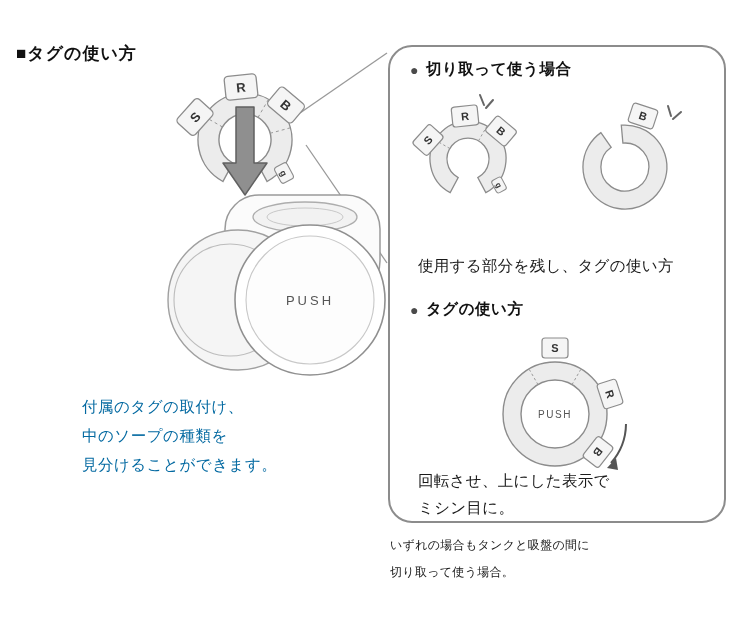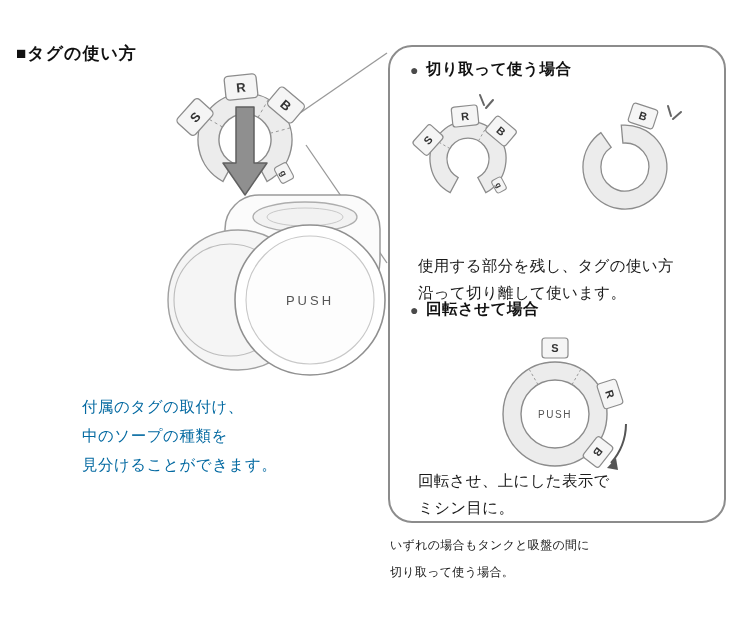--- a/index.html
+++ b/index.html
@@ -127,26 +127,25 @@
         <text class="tag-letter" x="0" y="4" text-anchor="middle" font-size="11">B</text>
       </g>
       <g stroke="#666" stroke-width="2" stroke-linecap="round">
         <line x1="118" y1="4" x2="121" y2="14"></line>
         <line x1="131" y1="10" x2="123" y2="17"></line>
       </g>
     </svg>
 
     <div class="abs" style="left:28px;top:205px;">
       <div class="desc-line">使用する部分を残し、タグの使い方</div>
-      <div class="desc-line">沿って切り離して使います。</div>
     </div>
 
     <div class="abs sec-head" style="left:20px;top:252px;">
       <span class="bullet">●</span>
-      <span>回転させて場合</span>
+      <span>タグの使い方</span>
     </div>
 
     <svg class="abs" style="left:60px;top:285px;" width="220" height="165" viewBox="0 0 220 165">
       <circle cx="105" cy="82" r="52" fill="#ececec" stroke="#8c8c8c" stroke-width="1.4"></circle>
       <circle cx="105" cy="82" r="34" fill="#ffffff" stroke="#8c8c8c" stroke-width="1.4"></circle>
       <text class="push" x="105" y="86" text-anchor="middle" font-size="10" letter-spacing="1.5">PUSH</text>
       <g stroke="#999" stroke-width="1" stroke-dasharray="2.5 2.5">
         <line x1="88" y1="52.6" x2="79" y2="37"></line>
         <line x1="122" y1="52.6" x2="131" y2="37"></line>
       </g>

